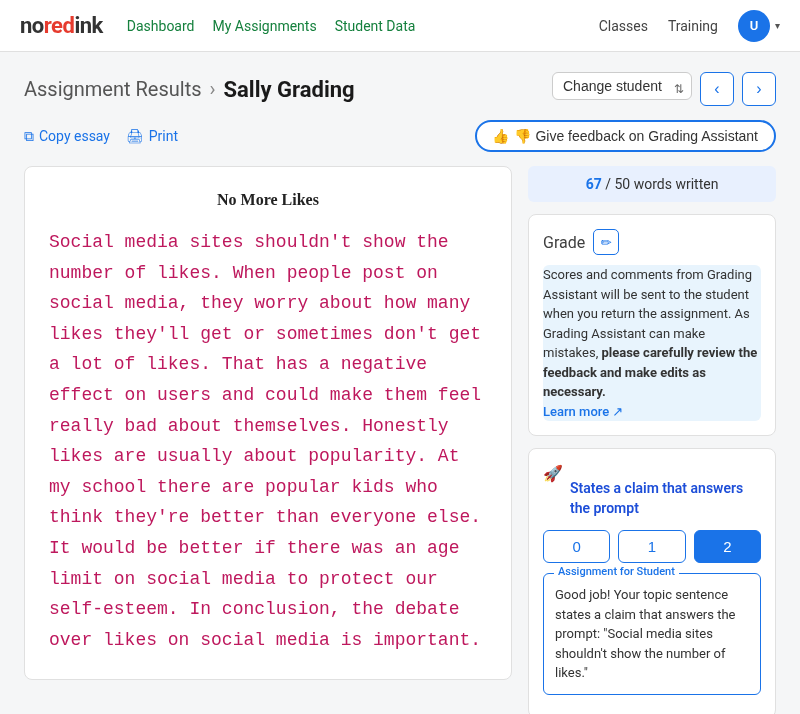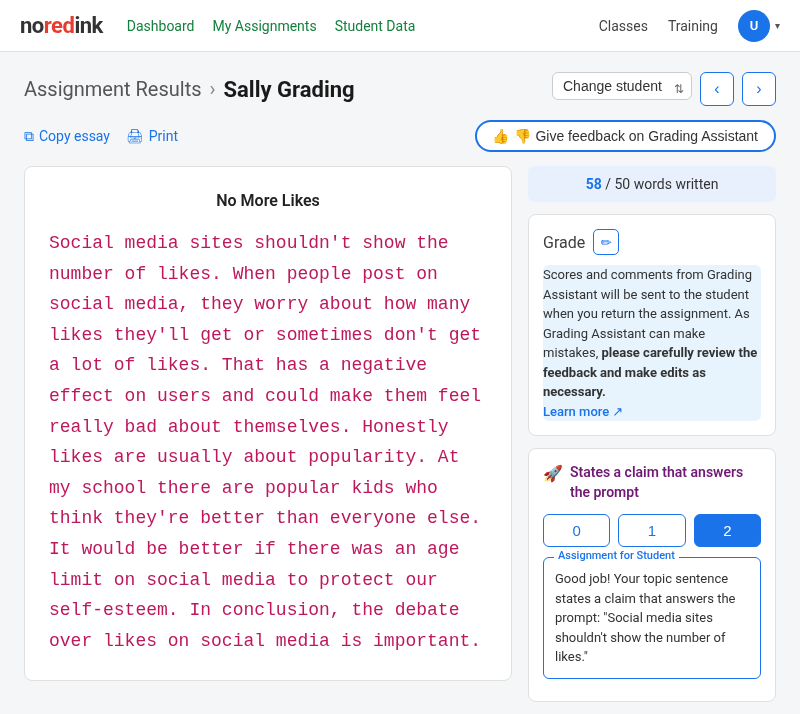--- a/index.html
+++ b/index.html
@@ -136,20 +136,21 @@
       padding: 24px;
       flex: 1;
       min-height: 480px;
     }
     .essay-title {
       text-align: center;
       font-size: 16px;
       font-weight: 600;
       margin-bottom: 18px;
       color: #222;
+      font-family: Liberation Serif, serif;
     }
     .essay-body {
       font-size: 18px;
       line-height: 1.7;
       color: #be185d;
       font-family: Liberation Mono, monospace;
     }
 
     
     .right-panel {
@@ -214,21 +215,21 @@
       background: #fff;
       border: 1px solid #e0e0e0;
       border-radius: 8px;
       padding: 14px;
     }
     .criteria-header {
       display: flex; align-items: flex-start; gap: 7px;
       margin-bottom: 12px;
     }
     .criteria-icon { font-size: 16px; flex-shrink: 0; margin-top: 1px; }
-    .criteria-title { font-size: 14px; font-weight: 600; color: #701a75; line-height: 1.4; }
+    .criteria-title { font-size: 14px; font-weight: 600; color: #1d4ed8; line-height: 1.4; margin-top: 16px; }
 
     .score-buttons { display: flex; gap: 8px; margin-bottom: 10px; }
     .score-btn {
       flex: 1;
       padding: 7px 0;
       border: 1.5px solid #1a73e8;
       border-radius: 6px;
       background: #fff;
       color: #1a73e8;
       font-size: 15px;
@@ -319,21 +320,21 @@
   <div class="two-col">
 
     <div class="essay-panel">
       <div class="essay-title">No More Likes</div>
       <div class="essay-body">Social media sites shouldn't show the number of likes. When people post on social media, they worry about how many likes they'll get or sometimes don't get a lot of likes. That has a negative effect on users and could make them feel really bad about themselves. Honestly likes are usually about popularity. At my school there are popular kids who think they're better than everyone else. It would be better if there was an age limit on social media to protect our self-esteem. In conclusion, the debate over likes on social media is important.</div>
     </div>
 
     <div class="right-panel">
 
       <div class="word-count-bar">
-        <strong>58</strong>
+        <strong>67</strong>
         <span> / </span>
         <span>50</span>
         <span> </span><span>words written</span>
       </div>
 
       <div class="grade-section">
         <div class="grade-header">
           <span class="grade-label">Grade</span>
           <button class="edit-btn">✏</button>
         </div>

